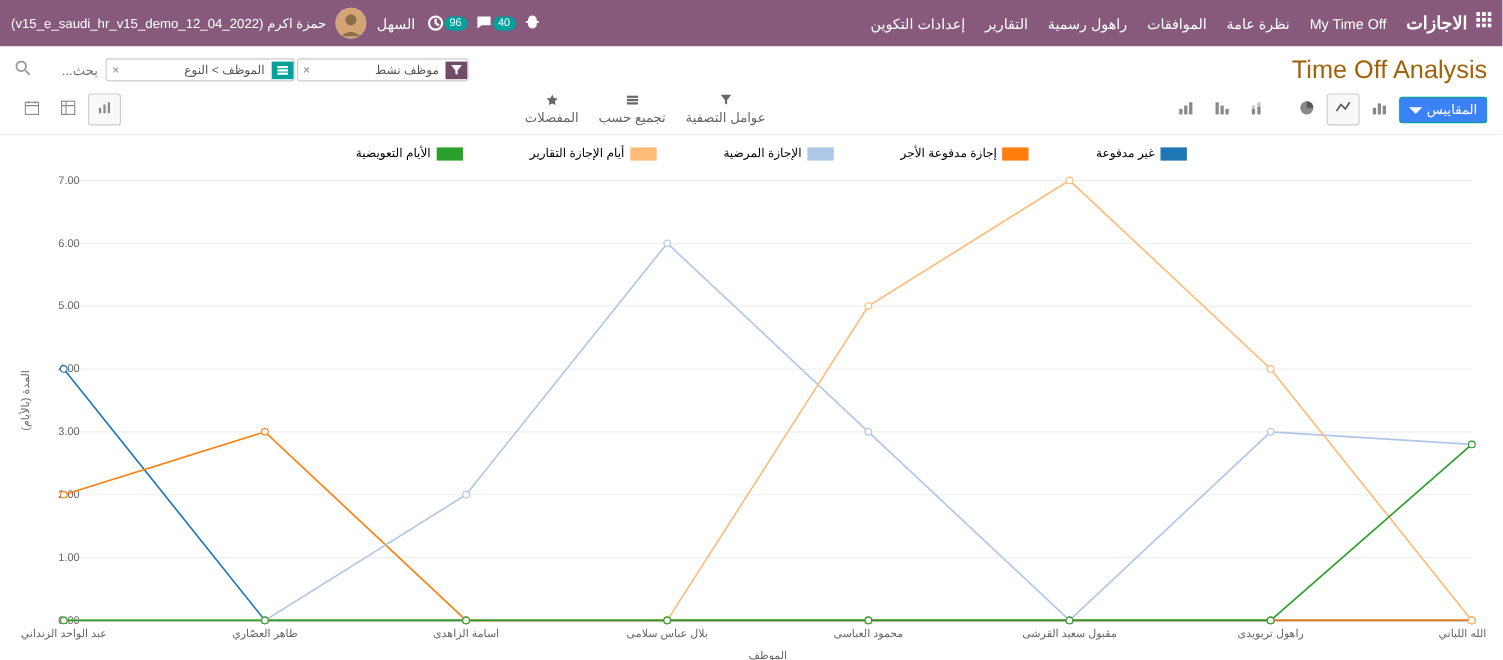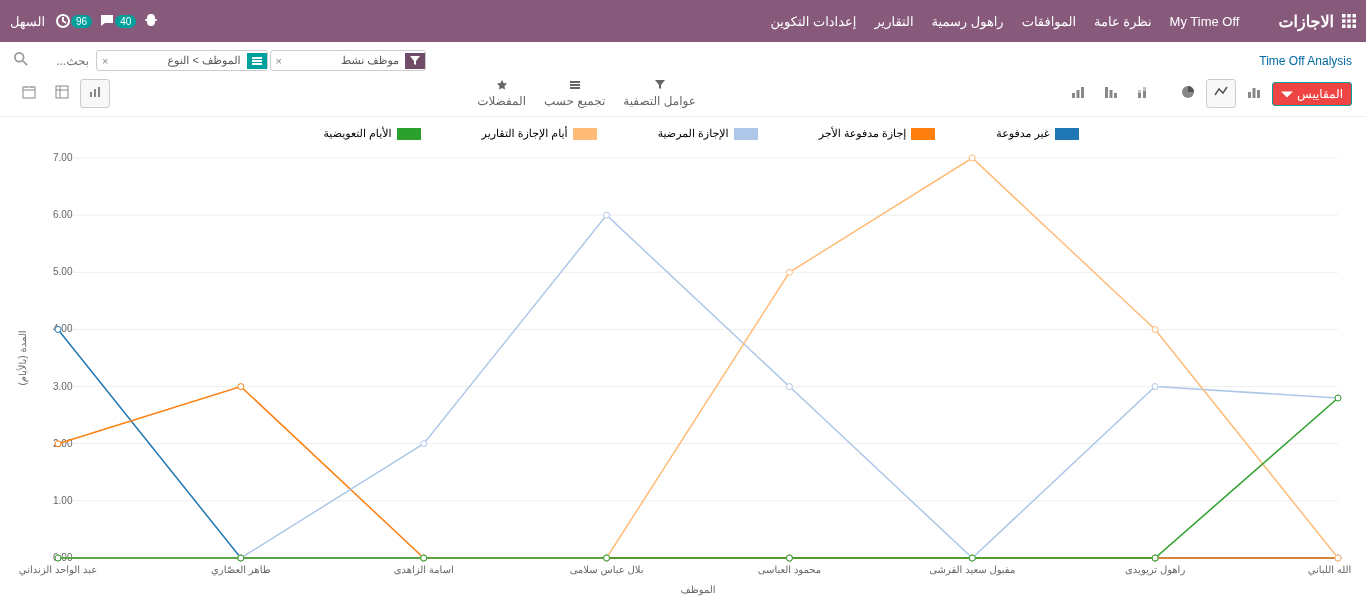--- a/index.html
+++ b/index.html
@@ -2,54 +2,54 @@
 <html dir="rtl" lang="ar"><head>
 <meta charset="utf-8">
 <style>
 * { margin: 0; padding: 0; box-sizing: border-box; }
 body { font-family: Arial, sans-serif; font-size: 13px; background: #fff; width: 1366px; height: 600px; overflow: hidden; direction: rtl; }
 
 
 .top-nav { background: #875A7B; color: #fff; height: 42px; display: flex; align-items: center; padding: 0 10px; justify-content: space-between; }
 .nav-left { display: flex; align-items: center; gap: 15px; }
 .nav-right { display: flex; align-items: center; gap: 10px; }
-.app-title { font-size: 16px; font-weight: bold; margin-left: 24px; display: flex; align-items: center; gap: 8px; }
+.app-title { font-size: 16px; font-weight: bold; margin-left: 3px; display: flex; gap: 8px; }
 .apps-icon { width: 14px; height: 14px; display: inline-block; }
 .apps-icon svg { fill: #fff; }
 .nav-menu { display: flex; gap: 18px; font-size: 13px; }
 .nav-menu span { cursor: pointer; }
 .nav-icon { display: inline-flex; align-items: center; position: relative; cursor: pointer; }
 .nav-icon svg { fill: #fff; width: 16px; height: 16px; }
 .badge { background: #00A09D; color: #fff; font-size: 10px; border-radius: 8px; padding: 1px 5px; margin-right: -3px; }
 .user-section { display: flex; align-items: center; gap: 8px; font-size: 12px; }
 .avatar { width: 28px; height: 28px; border-radius: 50%; background: #ddd; display: inline-block; overflow: hidden; }
 .avatar svg { width: 28px; height: 28px; }
 
 
 .control-panel { padding: 8px 14px; border-bottom: 1px solid #eee; }
 .cp-top { display: flex; justify-content: space-between; align-items: center; margin-bottom: 8px; }
-.page-title { font-size: 12px; color: #0369a1; }
+.page-title { font-size: 23px; color: #a16207; }
 .search-area { display: flex; align-items: center; gap: 4px; flex: 0 0 50%; justify-content: flex-end; }
 .facets { display: flex; gap: 2px; }
 .facet { display: flex; align-items: center; border: 1px solid #ccc; border-radius: 3px; font-size: 11px; overflow: hidden; }
 .facet-icon { background: #714B67; color: #fff; padding: 3px 5px; display: flex; align-items: center; }
 .facet-icon.filter { background: #714B67; }
 .facet-icon.group { background: #00A09D; }
 .facet-icon svg { fill: #fff; width: 10px; height: 10px; }
 .facet-text { padding: 3px 6px; color: #555; margin-left: 48px; }
 .facet-x { padding: 0 5px; cursor: pointer; color: #888; }
 .search-input { border: none; outline: none; font-size: 12px; width: 60px; padding: 3px; direction: rtl; }
 .search-icon { color: #999; }
 .search-icon svg { fill: #999; width: 14px; height: 14px; }
 
 .cp-bottom { display: flex; justify-content: space-between; align-items: center; }
 .toolbar-left { display: flex; align-items: center; gap: 3px; }
 .toolbar-right { display: flex; align-items: center; gap: 3px; }
 .btn { border: 1px solid #ccc; background: #fff; padding: 4px 8px; font-size: 12px; cursor: pointer; color: #555; border-radius: 3px; display: inline-flex; align-items: center; gap: 4px; }
-.btn.primary { background: #ef4444; color: #fff; border-color: #00A09D; }
+.btn.primary { background: #3b82f6; color: #fff; border-color: #00A09D; }
 .btn svg { width: 12px; height: 12px; fill: currentColor; }
 .icon-btn { border: 1px solid transparent; background: transparent; padding: 5px 7px; cursor: pointer; color: #888; }
 .icon-btn.active { border: 1px solid #ccc; border-radius: 3px; background: #f8f8f8; }
 .icon-btn svg { width: 14px; height: 14px; fill: currentColor; }
 .search-options { display: flex; gap: 18px; font-size: 12px; color: #666; }
 .search-options span { cursor: pointer; display: inline-flex; align-items: center; gap: 4px; flex-direction: column; }
 .search-options svg { width: 10px; height: 10px; fill: #666; }
 
 
 .chart-container { padding: 10px 15px; position: relative; }
@@ -106,20 +106,30 @@
         </svg>
     </span>
     <span class="nav-icon">
       <span class="badge">96</span>
       <svg viewBox="0 0 16 16">
           <circle cx="8" cy="8" r="6" fill="none" stroke="#fff" stroke-width="2"></circle>
           <path d="M8 4v4l3 2" stroke="#fff" stroke-width="2" fill="none"></path>
         </svg>
     </span>
     <span>السهل</span>
+    <div class="user-section">
+      <span class="avatar">
+        <svg viewBox="0 0 28 28">
+            <circle cx="14" cy="14" r="14" fill="#d4a574"></circle>
+            <circle cx="14" cy="11" r="5" fill="#8b6f47"></circle>
+            <path d="M5 26 Q14 18 23 26" fill="#8b6f47"></path>
+          </svg>
+      </span>
+      <span>حمزة اكرم (v15_e_saudi_hr_v15_demo_12_04_2022)</span>
+    </div>
   </div>
 </div>
 
 <div class="control-panel">
   <div class="cp-top">
     <div class="page-title">Time Off Analysis</div>
     <div class="search-area">
       <div class="facets">
         <div class="facet">
           <span class="facet-icon filter">

